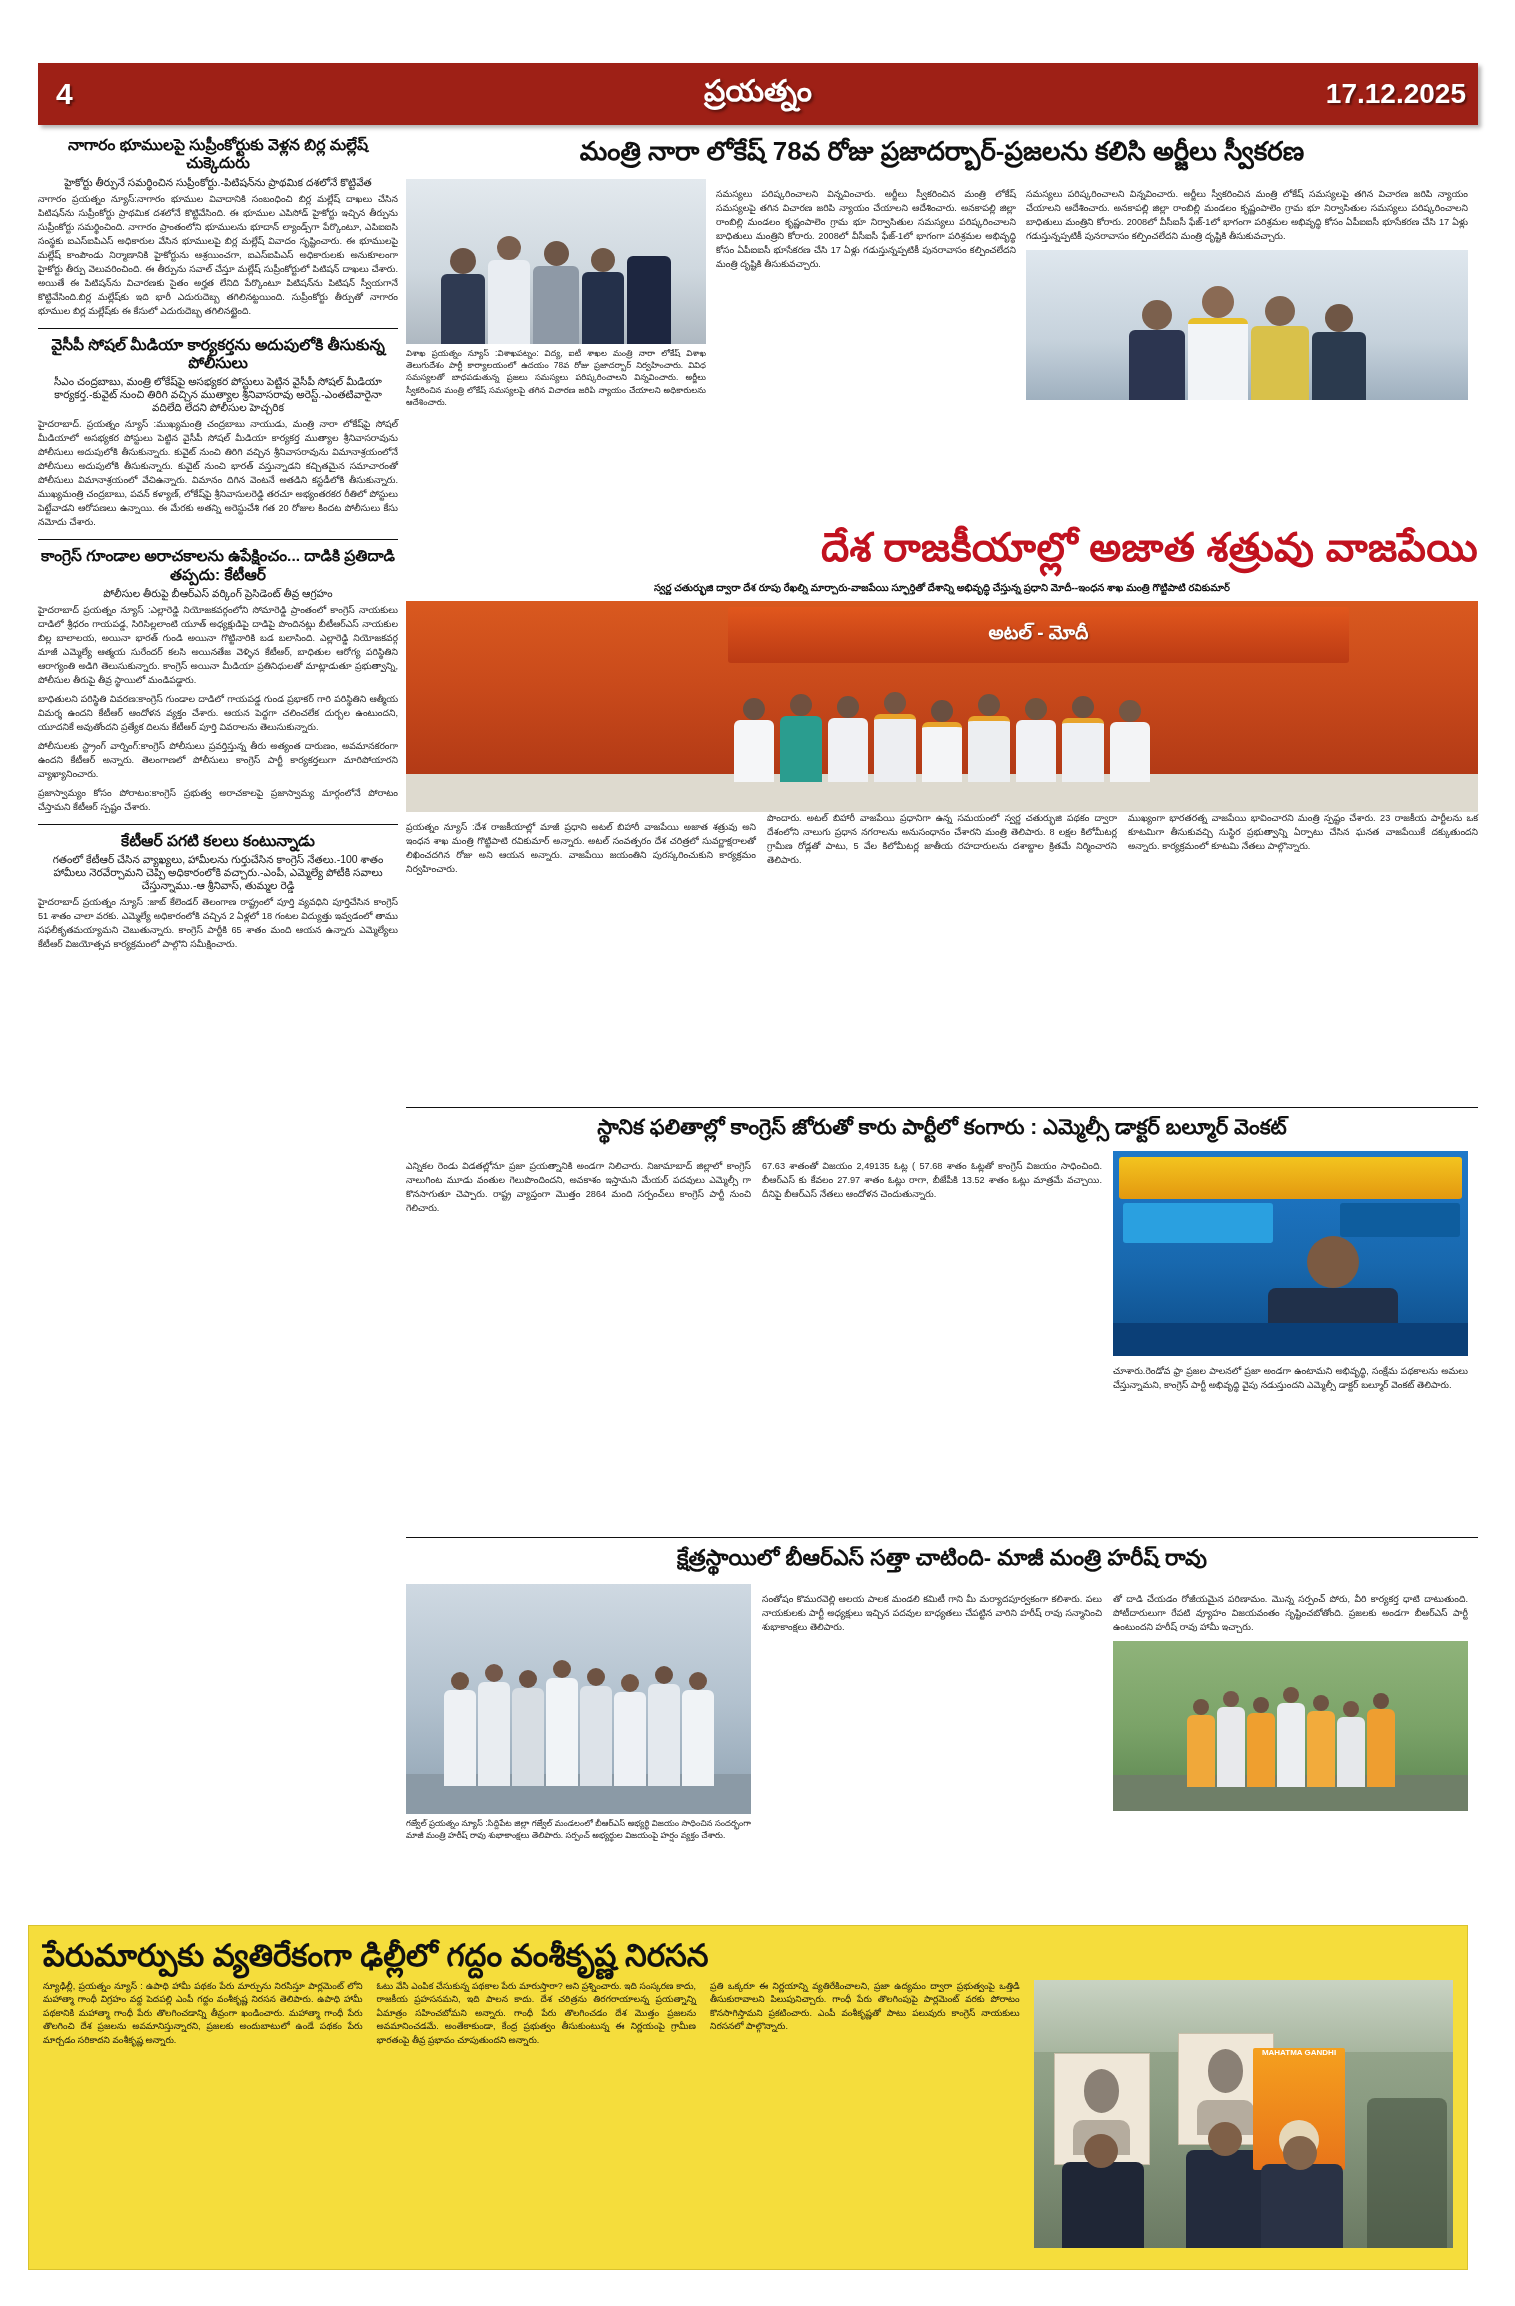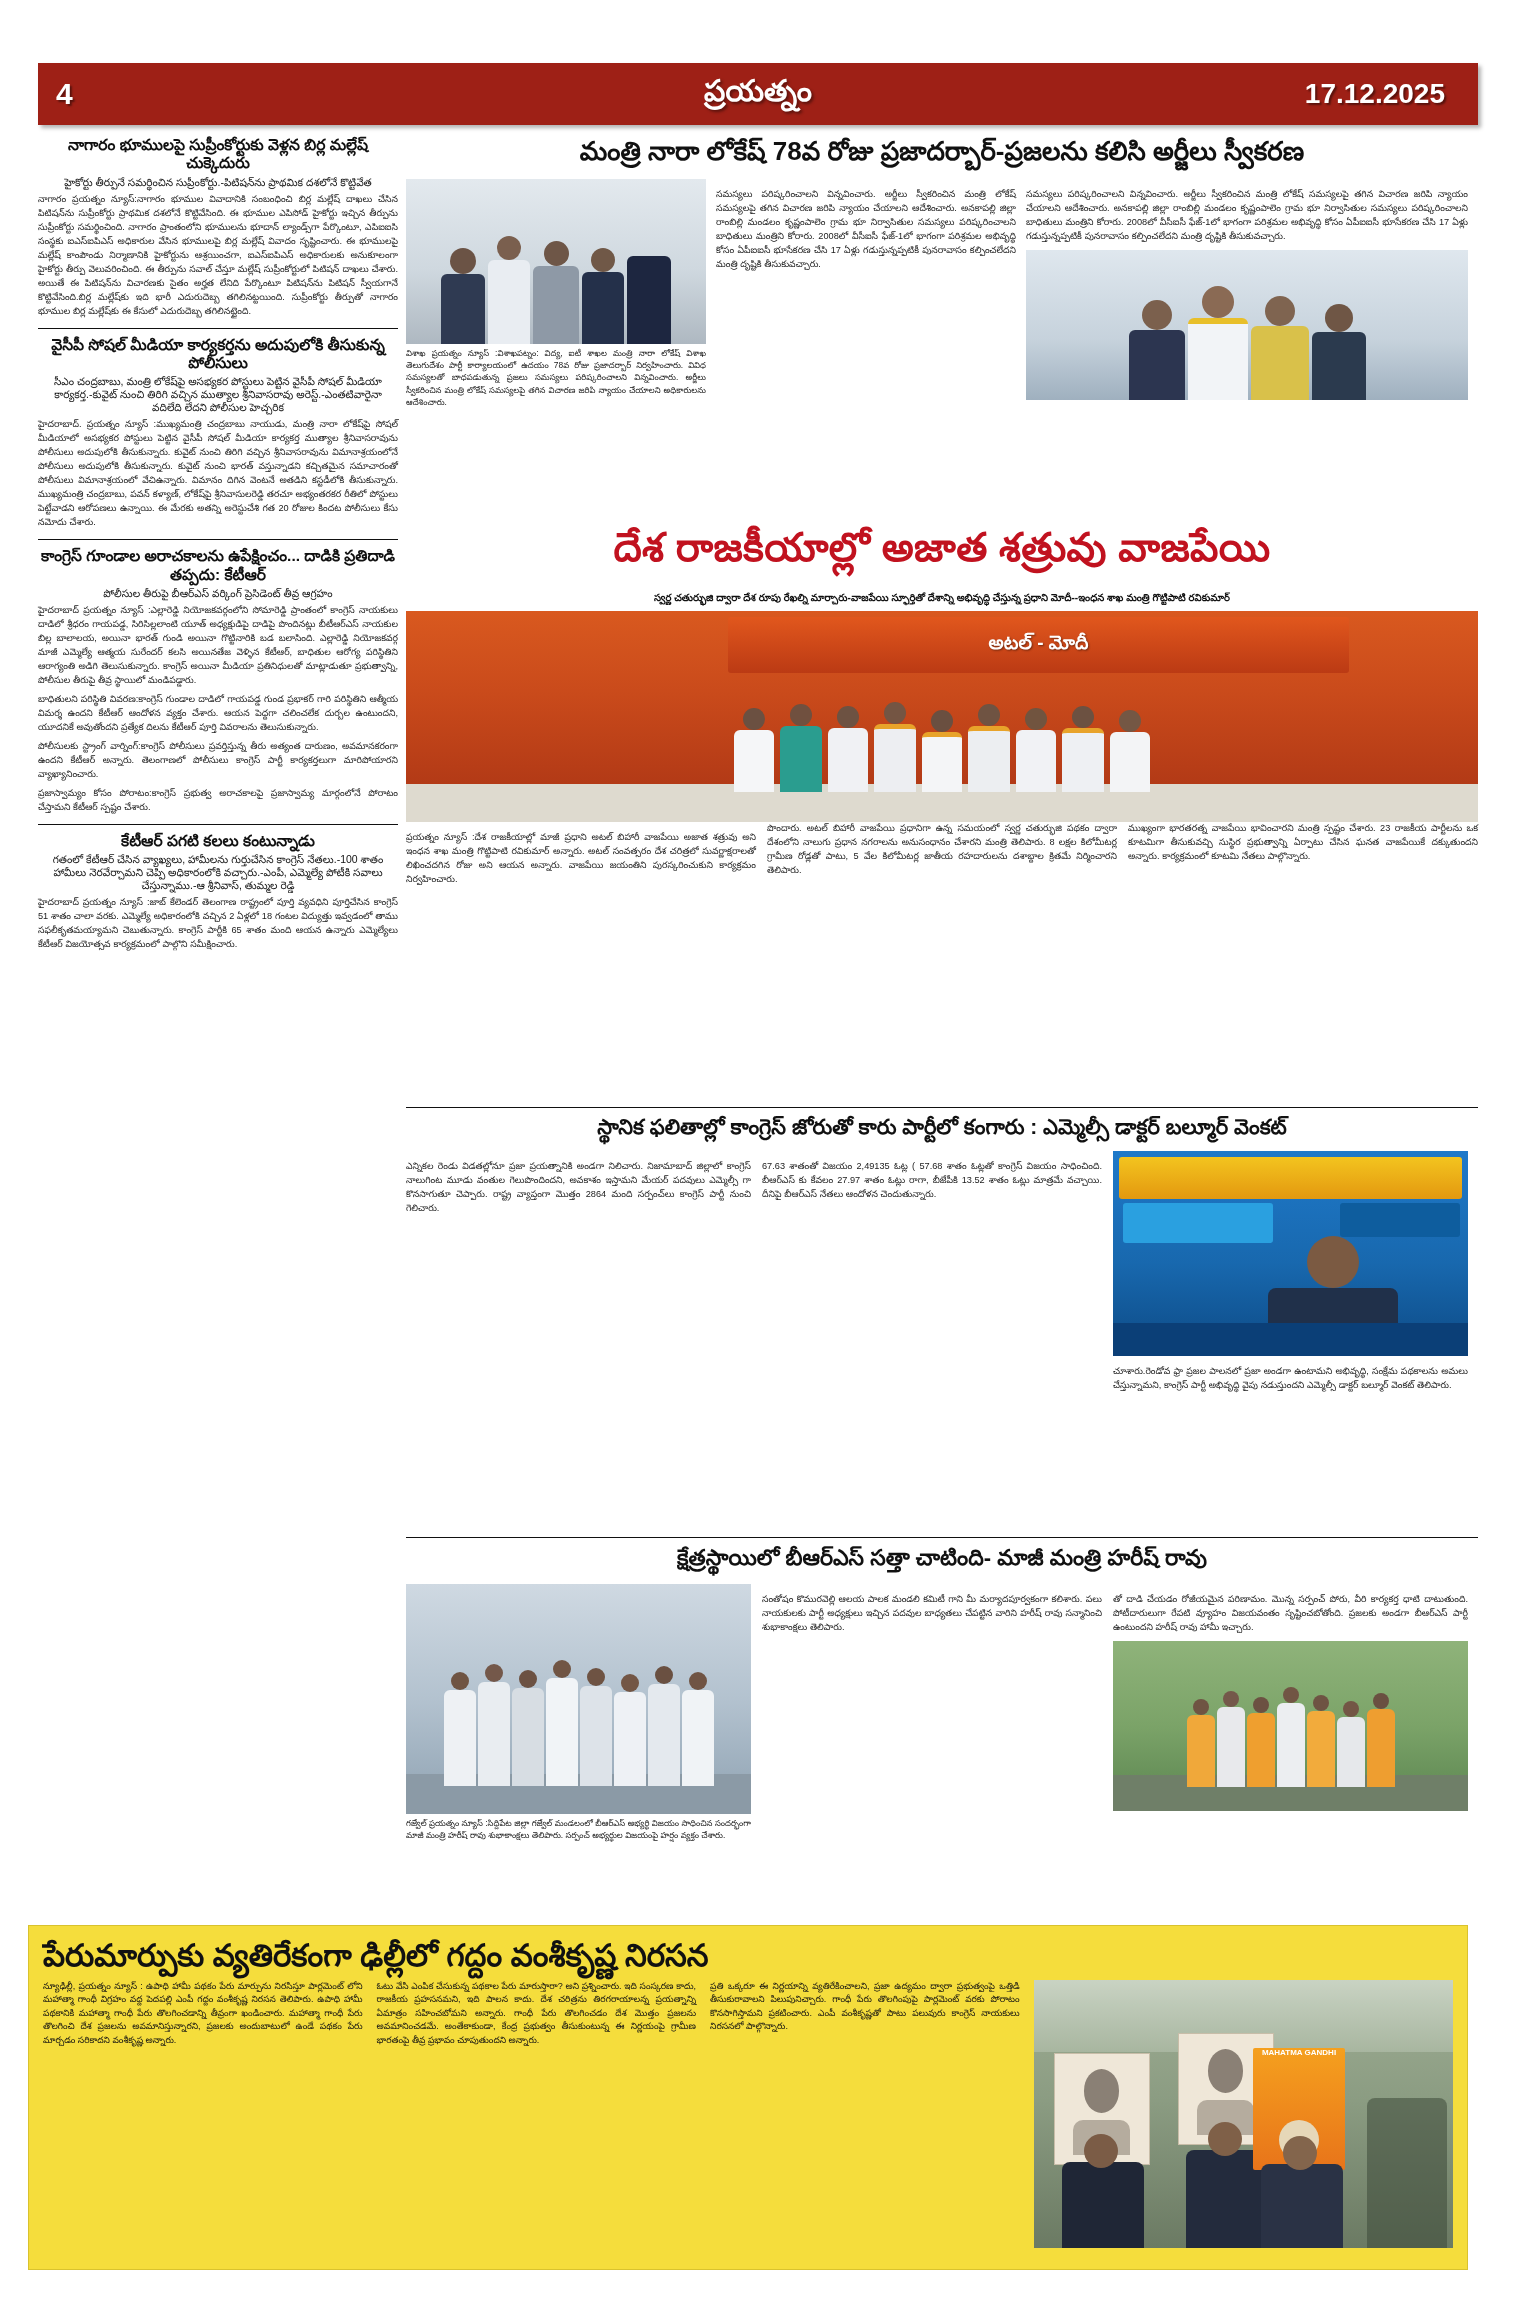--- a/index.html
+++ b/index.html
@@ -26,21 +26,21 @@
     margin-left:18px; letter-spacing:0px;
     text-shadow:2px 2px 2px rgba(0,0,0,.45);
   }
   .masthead .brand {
     position:absolute; left:0; right:0; text-align:center;
     color:#fff; font-size:30px; font-weight:bold;
     text-shadow:2px 2px 3px rgba(0,0,0,.45);
     font-family:"Liberation Sans", sans-serif;
   }
   .masthead .date {
-    position:absolute; right:33px;
+    position:absolute; right:12px;
     color:#fff; font-size:28px; font-weight:bold;
     text-shadow:2px 2px 2px rgba(0,0,0,.45);
   }
   .body-txt {
     font-size:9.2px; line-height:1.52; text-align:justify; color:#1a1a1a;
     hyphens:auto; word-spacing:.2px;
   }
 
   
   .col { position:absolute; }
@@ -56,22 +56,22 @@
   .three-col { column-count:3; column-gap:11px; }
 
   
   .photo { background:#c9ccd1; position:relative; overflow:hidden; }
   .cap {
     font-size:8.4px; line-height:1.45; text-align:justify; margin-top:3px; color:#1a1a1a;
   }
 
   
   .red-hl {
-    color:#c1121f; font-weight:bold; font-size:40px; text-align:center;
-    line-height:1.15; letter-spacing:.3px; margin:4px 0 22px 0;
+    color:#c1121f; font-weight:bold; font-size:40px; text-align:right;
+    line-height:1.15; letter-spacing:.3px; margin:4px 0 12px 0;
   }
   .red-sub {
     font-size:10px; text-align:center; font-weight:bold; color:#111; margin-bottom:5px;
   }
 
   
   #yellow-banner {
     position:absolute; left:28px; top:1925px; width:1440px; height:345px;
     background:#f5dd3c; border:1px solid #d9c22e;
   }

